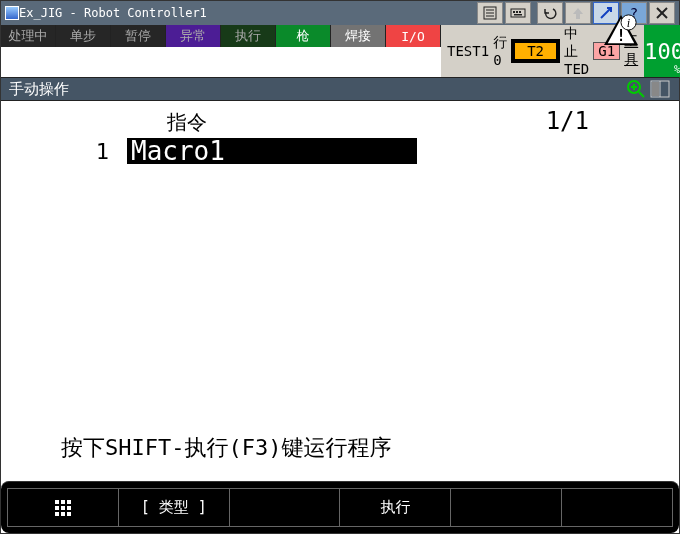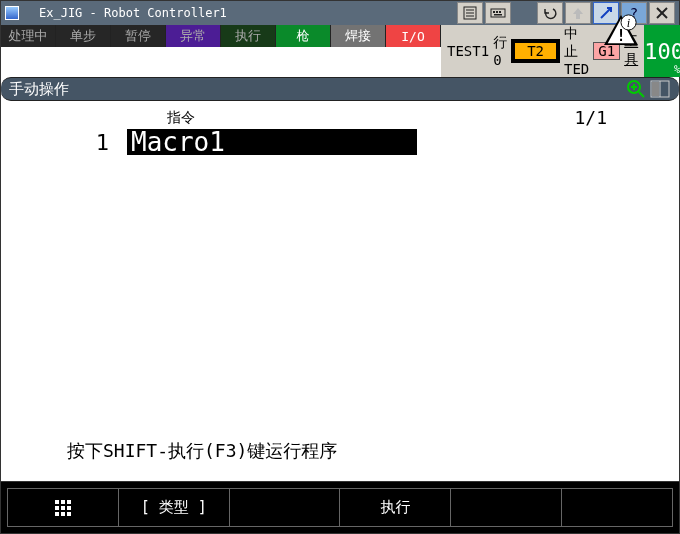--- a/index.html
+++ b/index.html
@@ -8,21 +8,21 @@
     width: 680px; height: 534px;
     background: #fff;
     border: 1px solid #333;
     display: flex; flex-direction: column;
     position: relative;
   }
   
   .titlebar {
     height: 24px; background: #5a6a7a;
     display: flex; align-items: center;
-    padding: 0 4px; gap: 20px;
+    padding: 0 4px; gap: 0;
     color: #fff; font-size: 12px;
   }
   .titlebar .app-icon {
     width: 14px; height: 14px;
     background: linear-gradient(#9cf, #36c);
     border: 1px solid #fff;
   }
   .titlebar .title { flex: 0 0 auto; }
   .titlebar .spacer { flex: 1; }
   .tb-btn {
@@ -67,55 +67,55 @@
   .info-wrap { flex:1; display:flex; flex-direction:column; }
   .status-strip { display:flex; }
 
   
   .subtitle {
     height: 24px; background: #455565;
     color: #fff; display: flex; align-items: center;
     padding: 0 8px; font-size: 15px;
     border-top: 1px solid #222;
     border-bottom: 1px solid #222;
-    border-radius: 10px;
   }
   .subtitle .sp { flex:1; }
   .sub-icon {
     width: 22px; height: 20px; display:flex; align-items:center; justify-content:center;
     cursor: pointer; margin-left: 2px;
   }
 
   
   .main {
     flex: 1;
     background: #fff;
     padding: 8px 16px;
     font-family: "SimSun","MS Gothic",monospace;
     font-size: 22px;
     position: relative;
     color: #000;
   }
-  .page-ind { position: absolute; top: 6px; right: 72px; font-size: 18px; }
-  .hdr { margin-left: 150px; font-size: 14px; }
+  .page-ind { position: absolute; top: 6px; right: 90px; font-size: 24px; }
+  .hdr { margin-left: 150px; font-size: 20px; }
   .code-row { display: flex; align-items: center; gap: 10px; margin-top: 2px; }
   .lineno { width: 100px; text-align: right; padding-right: 8px; }
   .code-sel {
     background: #000; color: #fff; padding: 0 4px;
     width: 290px; height: 26px; display:flex; align-items:center;
     font-size: 26px;
   }
-  .hint { position: absolute; bottom: 18px; left: 60px; font-size: 18px; margin-left: 6px; }
+  .hint { position: absolute; bottom: 18px; left: 60px; font-size: 22px; }
 
   
   .bottom {
     height: 52px; background: #000;
     display: flex; border-top: 1px solid #333;
     padding: 6px;
     gap: 0;
+    border-radius: 8px;
   }
   .fkey {
     flex: 1; border: 1px solid #666;
     background: #000; color: #fff;
     display: flex; align-items: center; justify-content: center;
     font-size: 15px; cursor: pointer;
   }
   .fkey + .fkey { border-left: none; }
   .fkey.menu svg { width: 18px; height: 18px; }
 </style>

